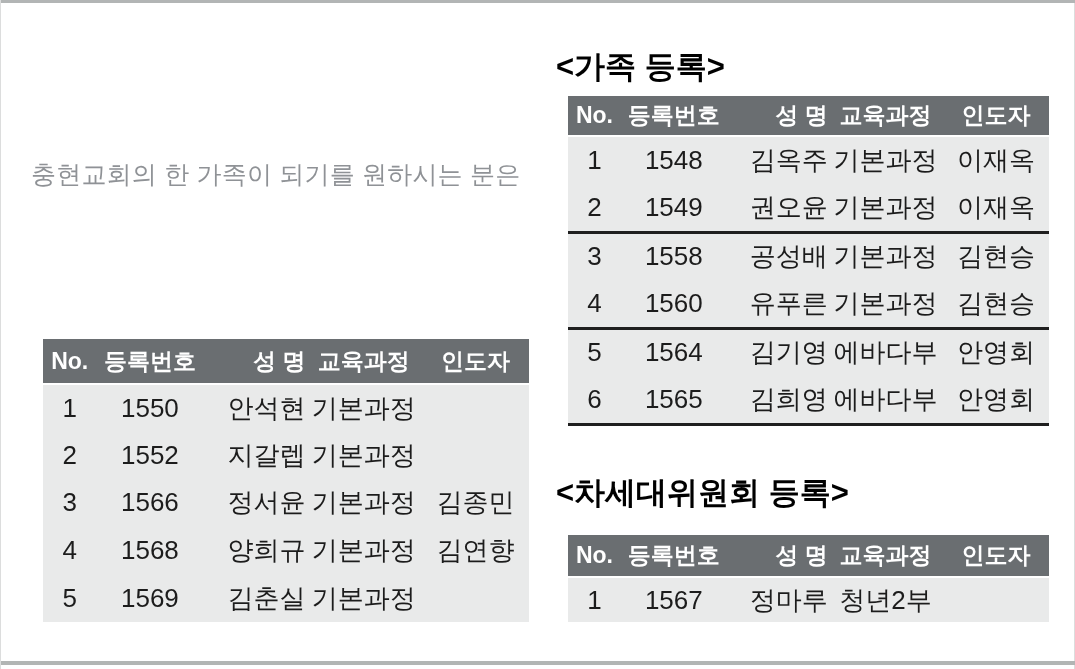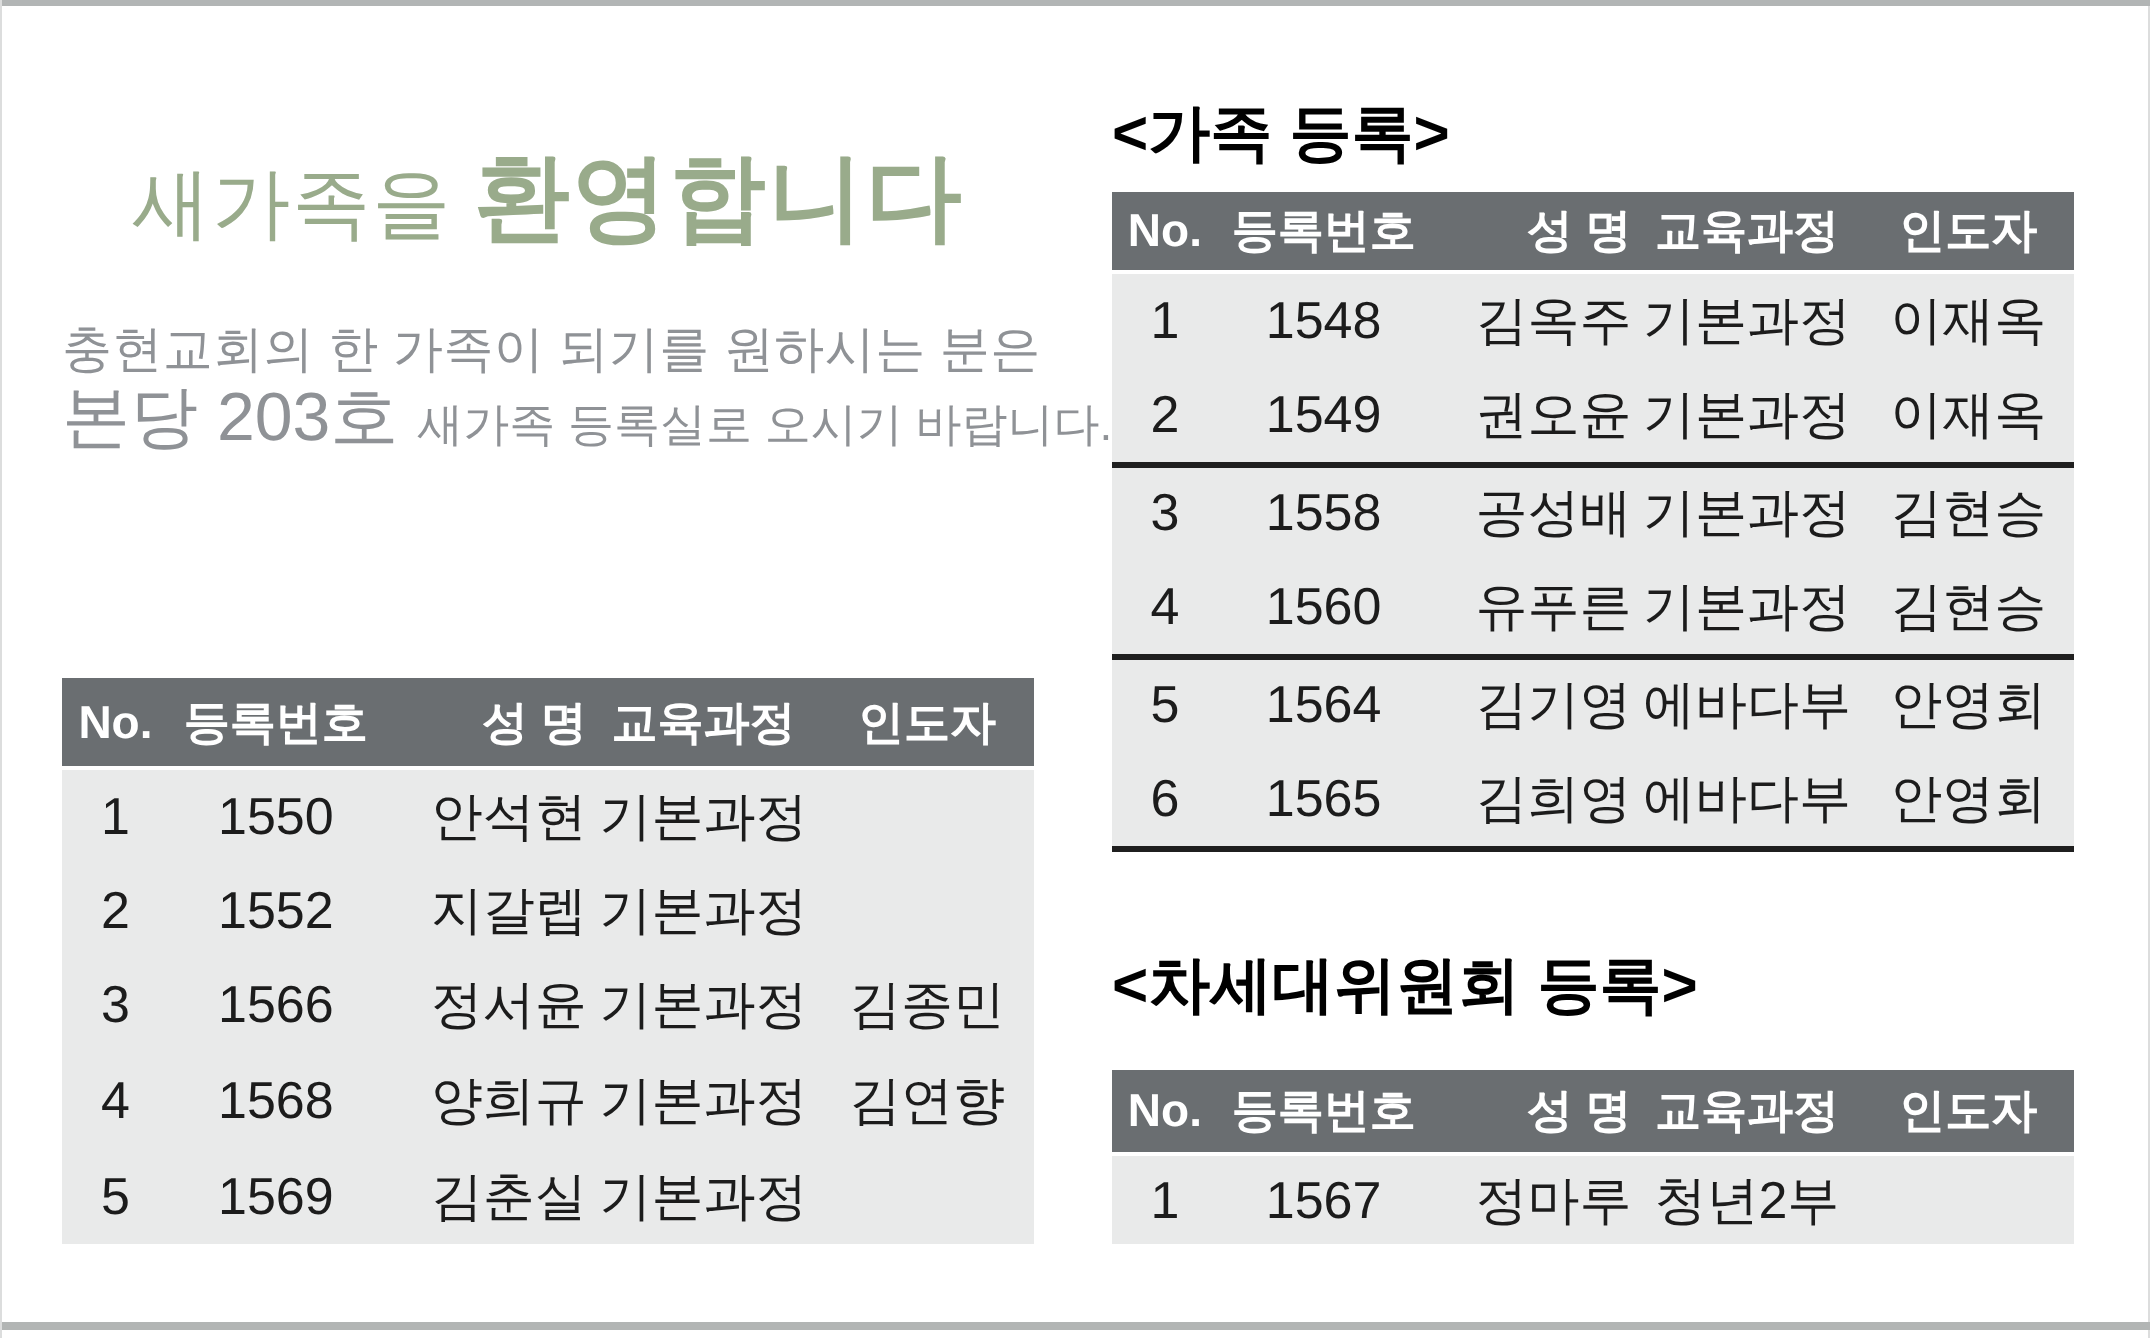--- a/index.html
+++ b/index.html
@@ -52,21 +52,21 @@
     position: absolute; left: 0;
     font-size: 31px; font-weight: 700; color: #000000;
     letter-spacing: 0px; white-space: nowrap;
   }
   .h-individual { top: 290px; }
   .h-family     { top: 46px;  }
   .h-committee  { top: 472px; }
 
   
   table.reg {
-    position: absolute; left: 0; width: 100%;
+    position: absolute; left: 12px; width: 100%;
     border-collapse: collapse; table-layout: fixed; padding-left: 44px;
   }
   .t-individual { top: 339px; }
   .t-family     { top: 96px; border-bottom: 3px solid #1f1f1f; }
   .t-committee  { top: 535px; }
 
   table.reg th {
     background: #6a6e71; color: #ffffff; font-weight: 700;
     font-size: 23px; text-align: center; padding: 0;
     border-bottom: 2px solid #ffffff;
@@ -92,27 +92,21 @@
   table.reg th:nth-child(5), table.reg td:nth-child(5) { width: 22%; }
 </style>
 </head>
 <body>
 
 <div class="page">
   <div class="edge-bar-top"></div>
 
   <div class="left-col">
 
-    <div class="welcome-title">
-      <span class="t1">새가족을 </span><span class="t2">환영합니다</span>
-    </div>
     <div class="welcome-sub1">충현교회의 한 가족이 되기를 원하시는 분은</div>
-    <div class="welcome-sub2">
-      <span class="em">본당 203호 </span><span class="rest">새가족 등록실로 오시기 바랍니다.</span>
-    </div>
 
 
     <table class="reg t-individual">
       <thead>
         <tr>
           <th>No.</th>
           <th>등록번호</th>
           <th>성 명</th>
           <th>교육과정</th>
           <th>인도자</th>

